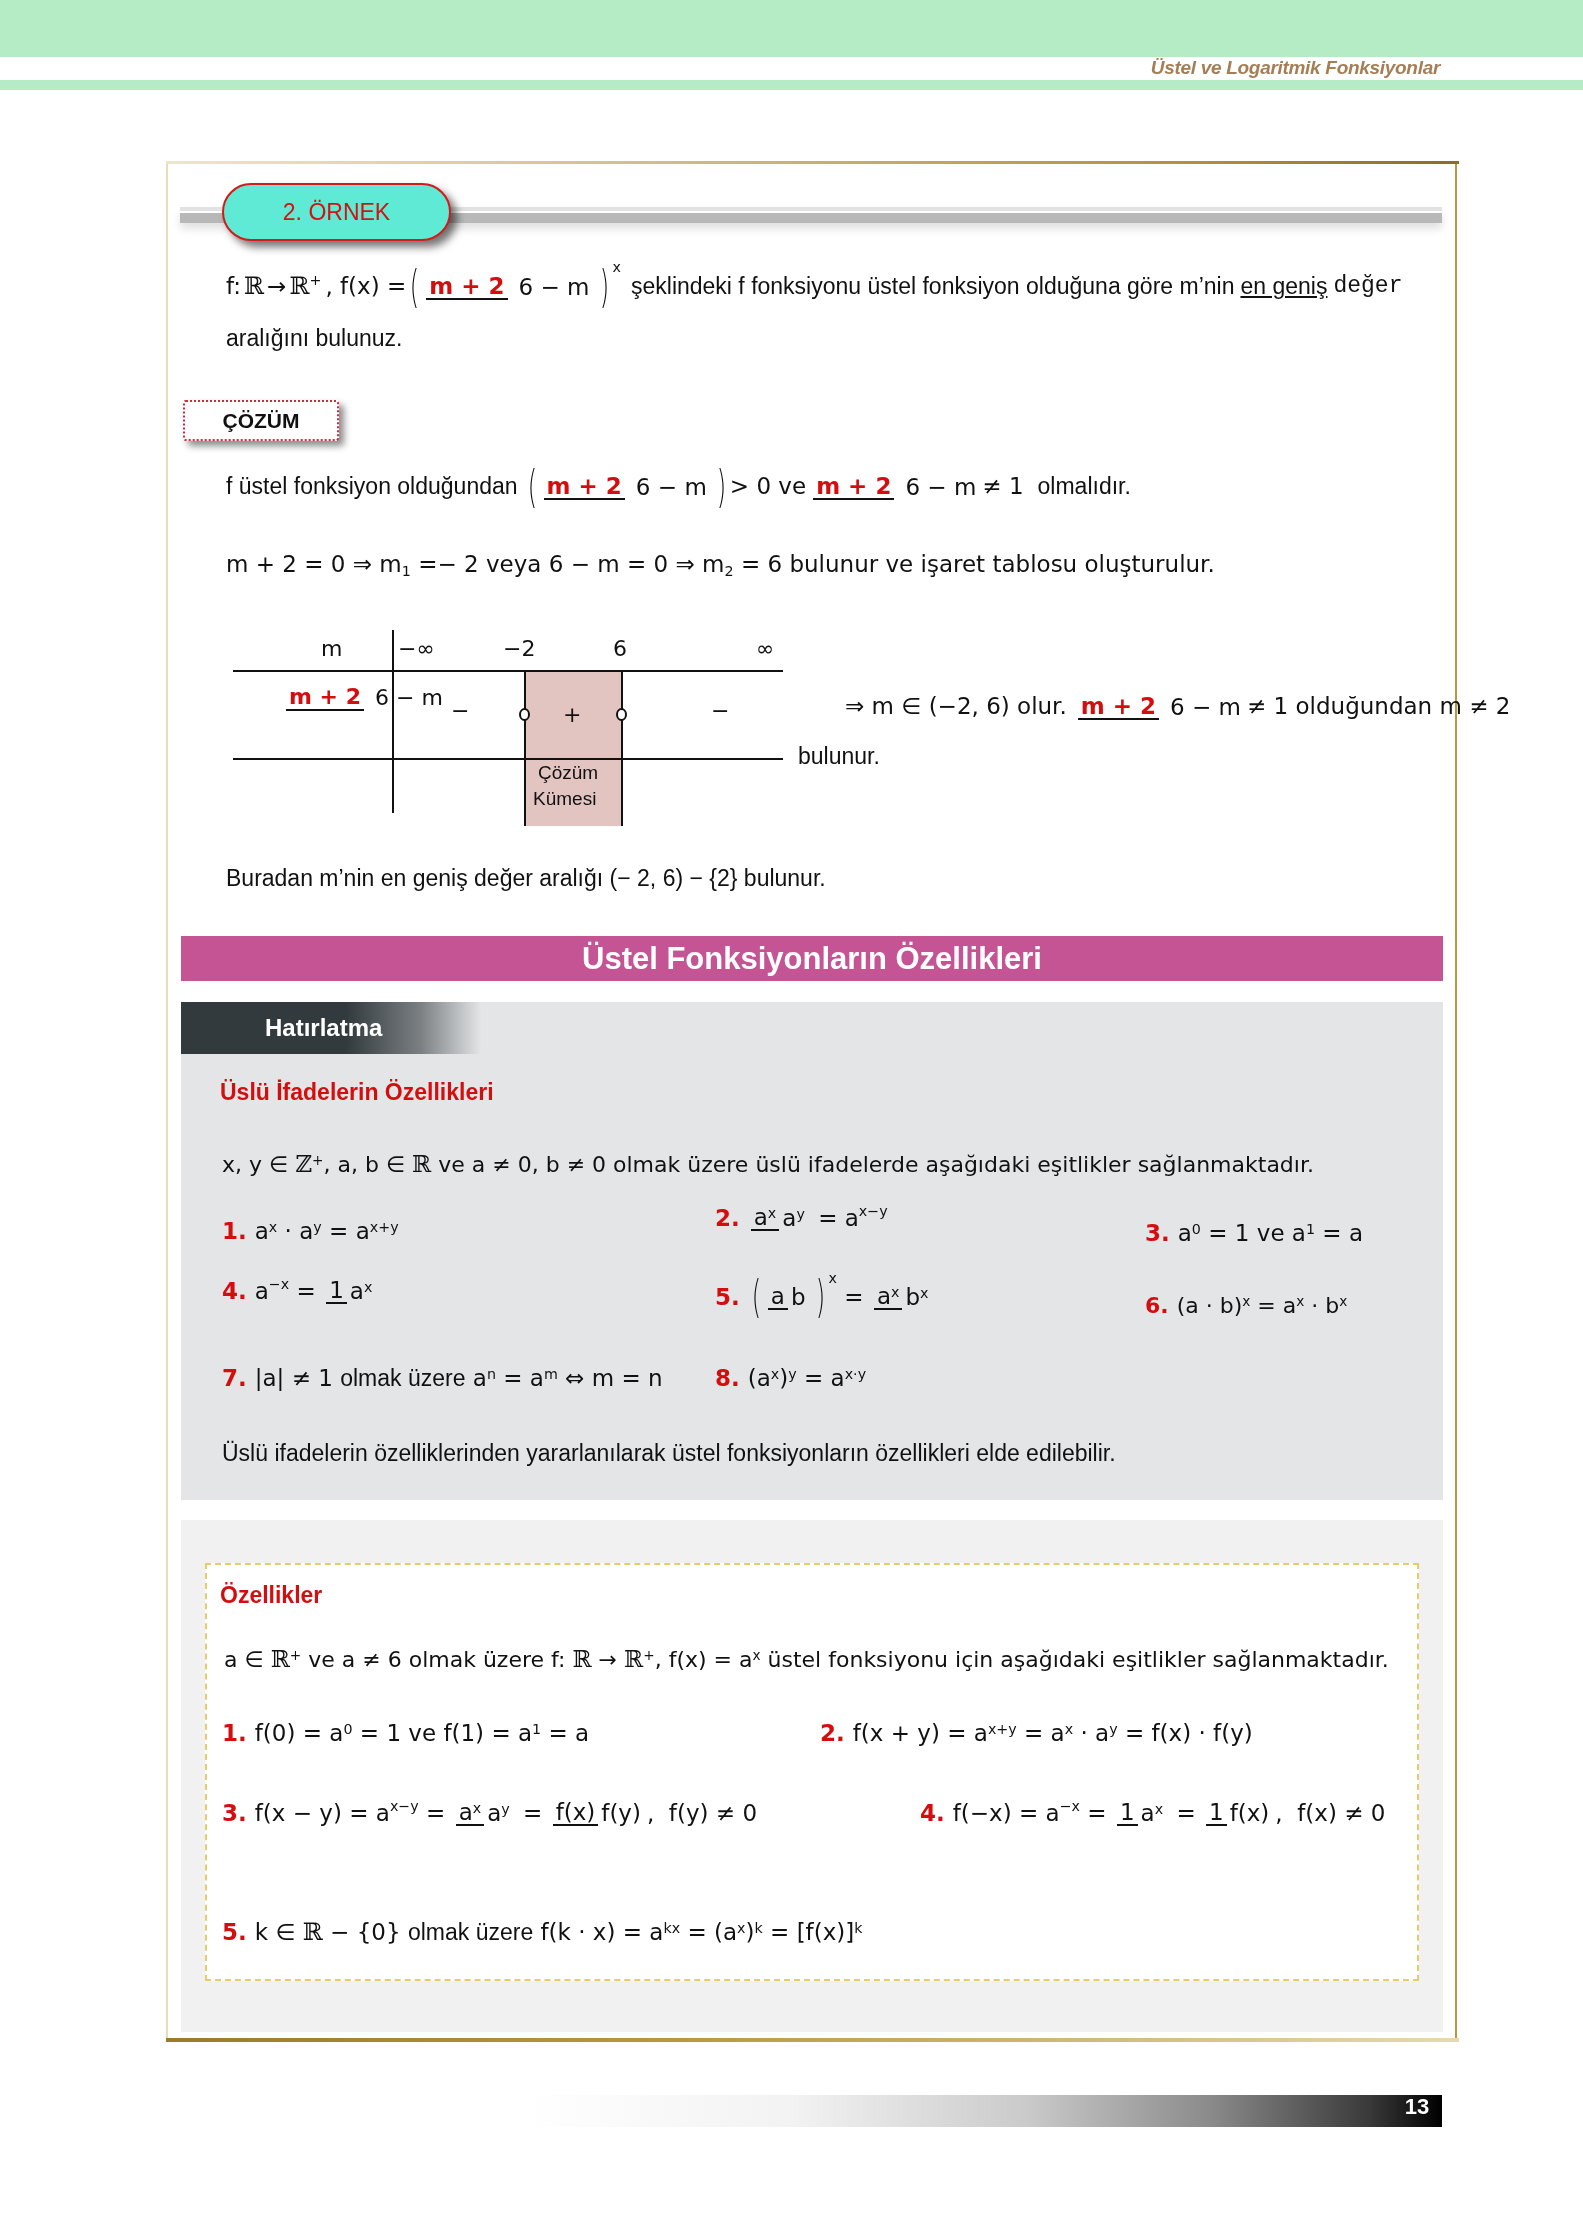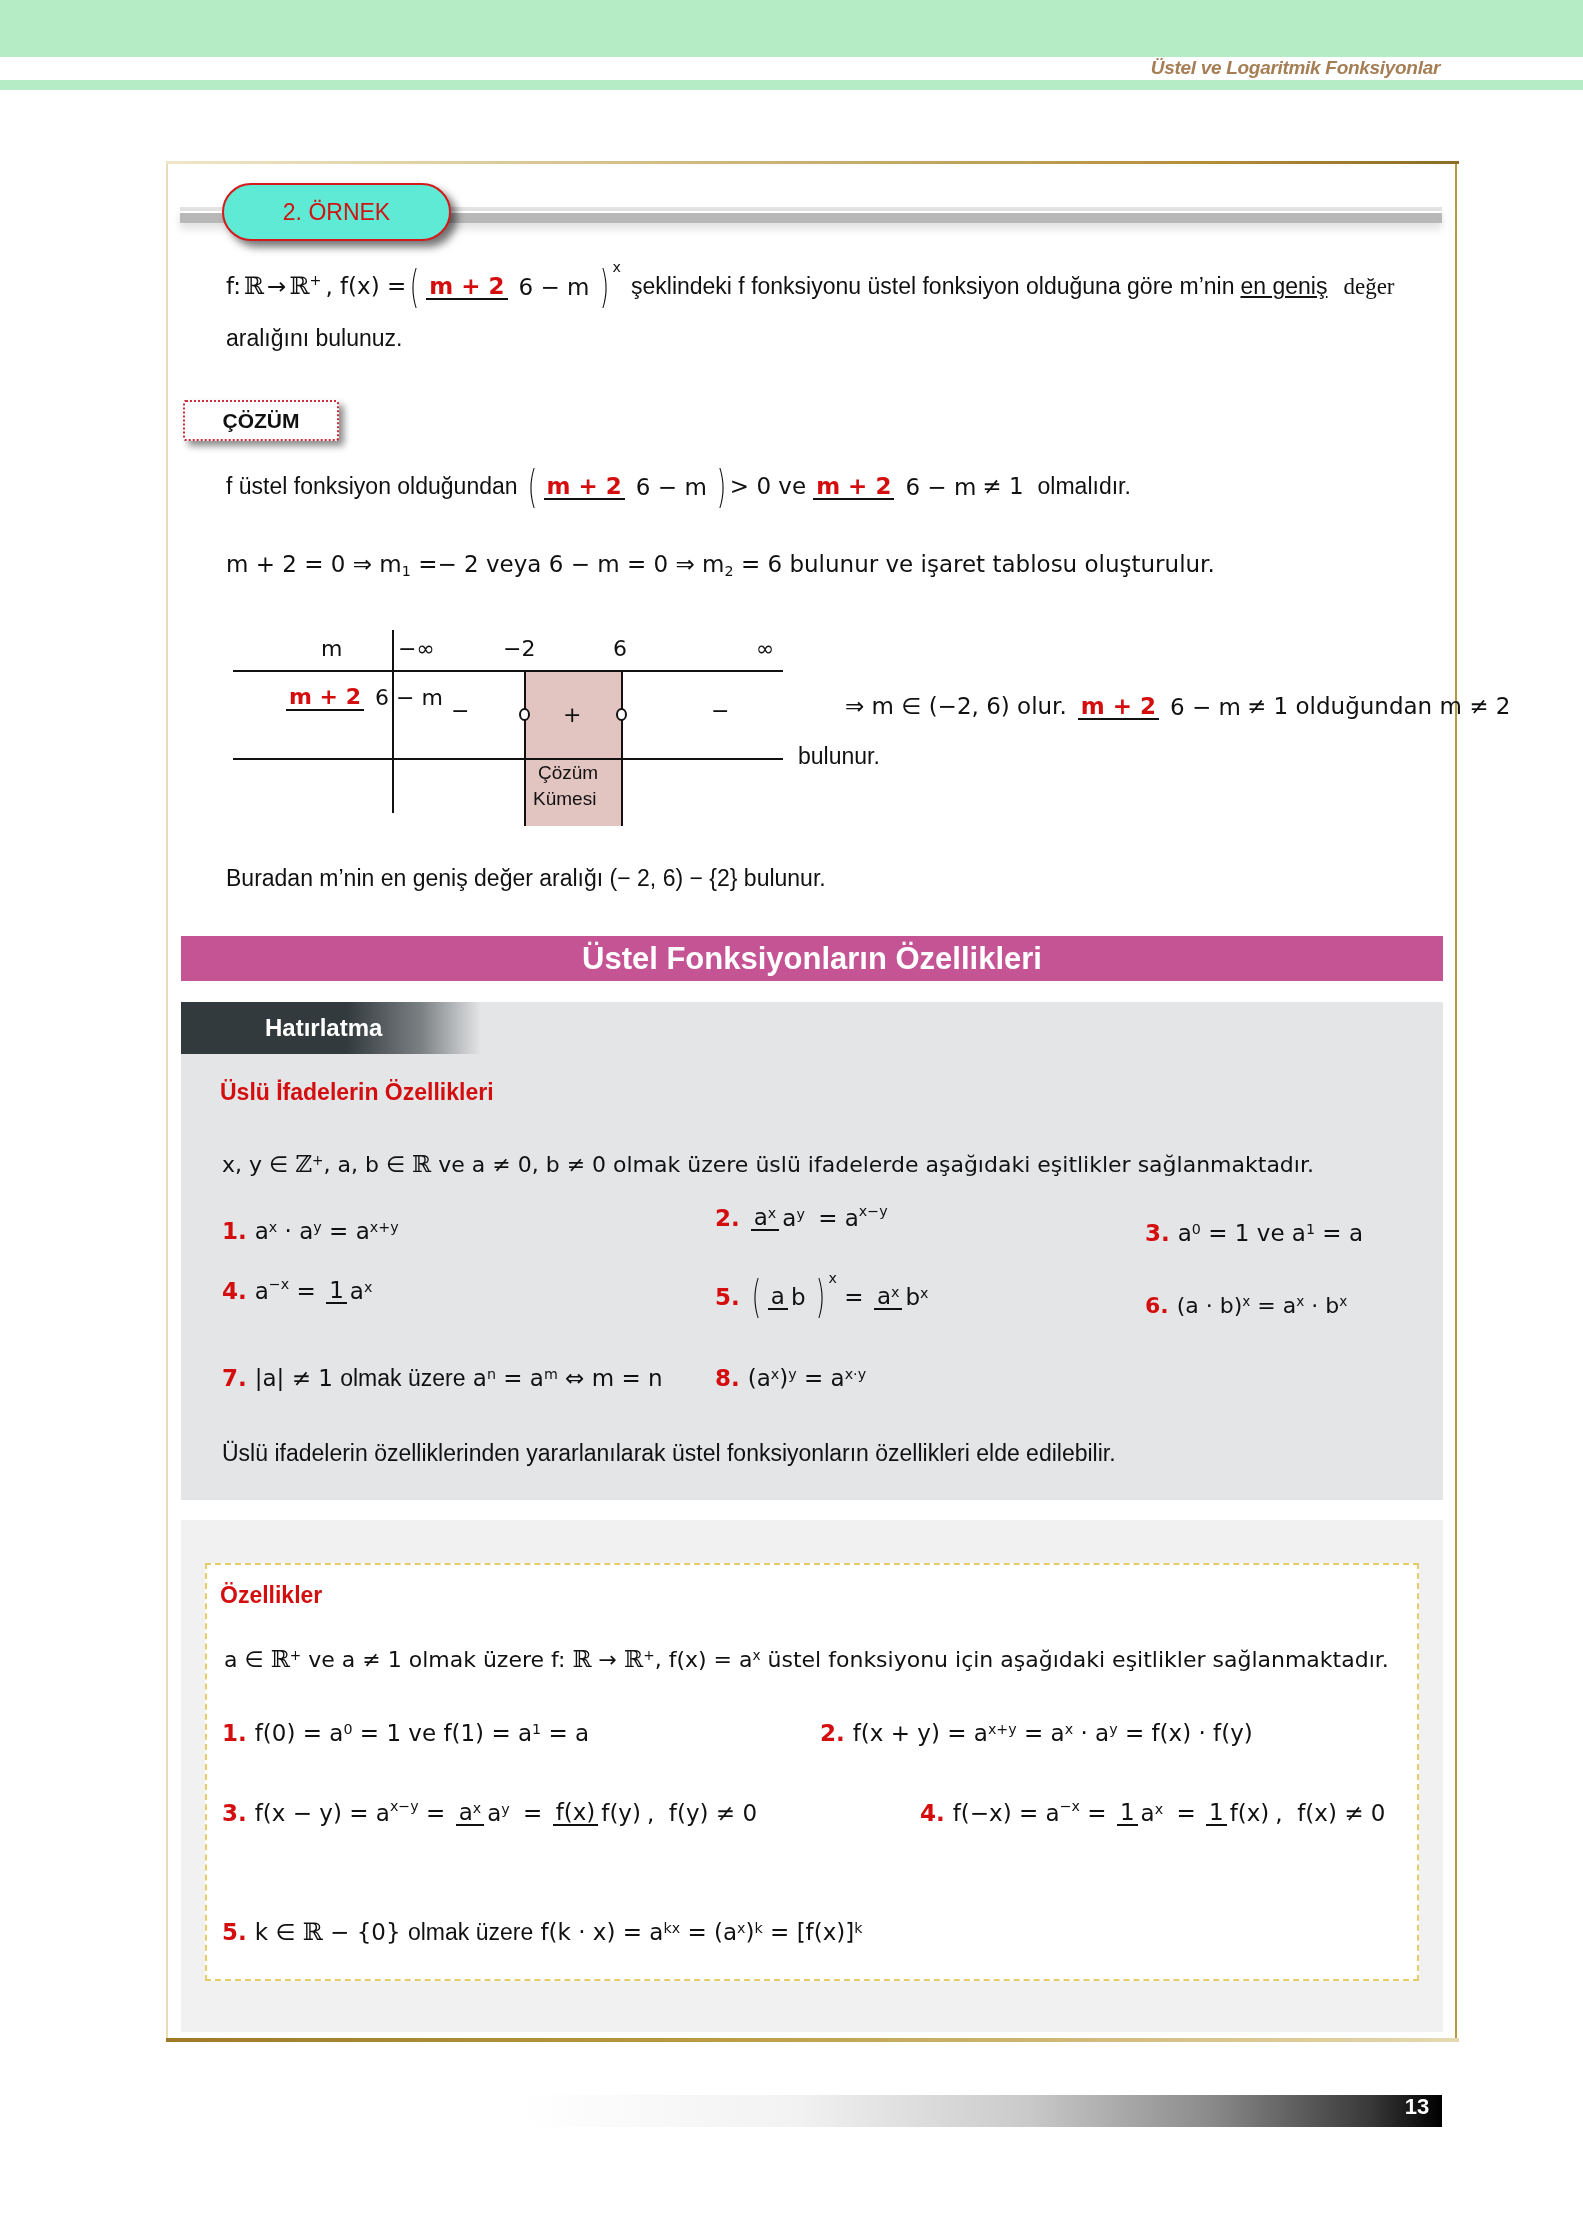--- a/index.html
+++ b/index.html
@@ -83,21 +83,21 @@
   <span style="margin-left:4px;">, f(x) =</span>
   <span class="paren">(</span>
   <span class="frac">
       <span class="num">m + 2</span>
       <span>6 − m</span>
     </span>
   <span class="paren">)</span>
   <sup style="top:-1.4em; margin-right:10px;">x</sup>
   <span style="font-family:'Liberation Sans',sans-serif;">şeklindeki f fonksiyonu üstel fonksiyon olduğuna göre m’nin</span>
   <span style="font-family:'Liberation Sans',sans-serif; text-decoration:underline; margin-left:6px;">en geniş</span>
-  <span style="font-family:Liberation Serif, serif; margin-left:16px;text-align:right;">değer</span>
+  <span style="font-family:Liberation Mono, monospace; margin-left:6px;text-align:right;">değer</span>
 </div>
 <div class="abs p" style="top:322px;">aralığını bulunuz.</div>
 
 <div class="abs cozum">ÇÖZÜM</div>
 
 <div class="abs p math" style="top:465px; display:flex; align-items:center; white-space:nowrap;">
   <span style="font-family:'Liberation Sans',sans-serif; margin-right:6px;">f üstel fonksiyon olduğundan</span>
   <span class="paren">(</span>
   <span class="frac">
       <span class="num">m + 2</span>
@@ -211,21 +211,21 @@
   <span class="num">8.</span>(a<sup>x</sup>)<sup>y</sup> = a<sup>x·y</sup>
 </div>
 
 <div class="abs p" style="left:222px; top:1437px;">Üslü ifadelerin özelliklerinden yararlanılarak üstel fonksiyonların özellikleri elde edilebilir.</div>
 
 <div class="abs oz-panel"></div>
 <div class="abs oz-box"></div>
 <div class="abs red-title" style="left:220px; top:1582px;">Özellikler</div>
 
 <div class="abs p math" style="left:224px; top:1643px; white-space:nowrap; font-size:22px;">
-  <span>a ∈ </span><span class="bb">ℝ</span><sup>+</sup><span> ve  a ≠ 1 olmak üzere f: </span><span class="bb">ℝ</span><span> → </span><span class="bb">ℝ</span><sup>+</sup><span>, f(x) = a</span><sup>x</sup><span>  üstel fonksiyonu için aşağıdaki eşitlikler sağlanmaktadır.</span>
+  <span>a ∈ </span><span class="bb">ℝ</span><sup>+</sup><span> ve  a ≠ 6 olmak üzere f: </span><span class="bb">ℝ</span><span> → </span><span class="bb">ℝ</span><sup>+</sup><span>, f(x) = a</span><sup>x</sup><span>  üstel fonksiyonu için aşağıdaki eşitlikler sağlanmaktadır.</span>
 </div>
 
 <div class="abs math" style="left:222px; top:1720px; font-size:23px;">
   <span class="num">1.</span>f(0) = a<sup>0</sup> = 1 ve f(1) = a<sup>1</sup> = a
 </div>
 <div class="abs math" style="left:820px; top:1720px; font-size:23px;">
   <span class="num">2.</span>f(x + y) = a<sup>x+y</sup> = a<sup>x</sup> · a<sup>y</sup> = f(x) · f(y)
 </div>
 
 <div class="abs math" style="left:222px; top:1800px; font-size:23px; display:flex; align-items:center;">

